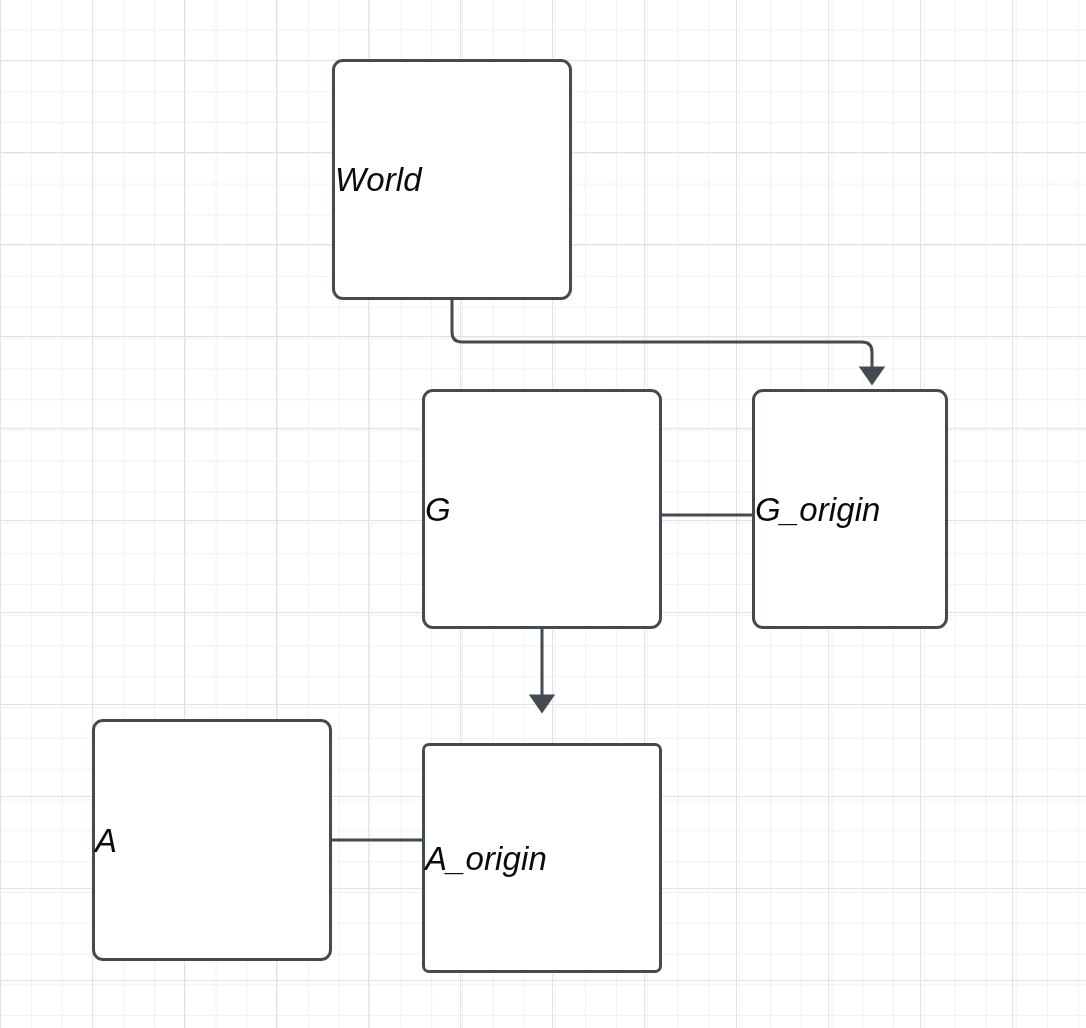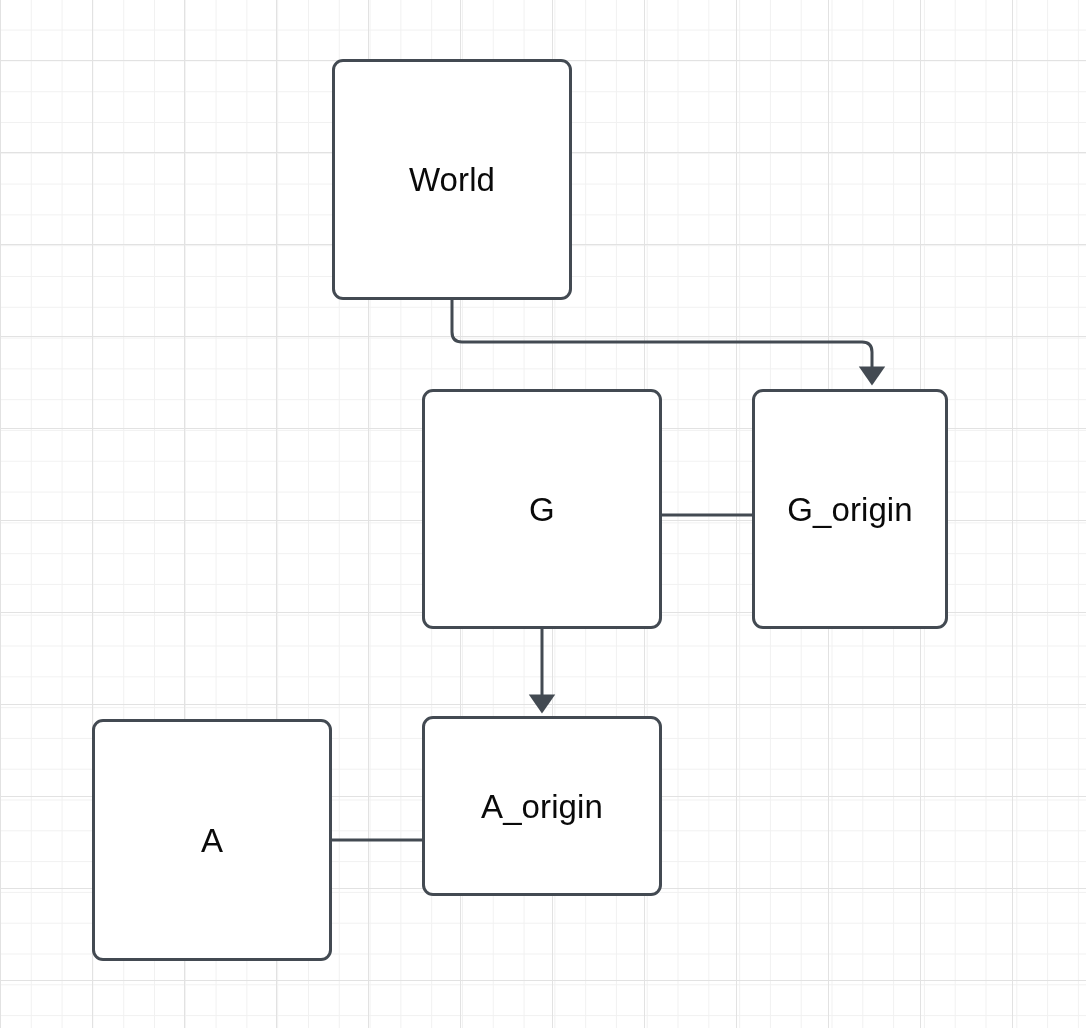--- a/index.html
+++ b/index.html
@@ -36,37 +36,38 @@
     pointer-events: none;
   }
   .node {
     position: absolute;
     box-sizing: border-box;
     background: #ffffff;
     border: 3px solid #434a52;
     border-radius: 11px;
     display: flex;
     align-items: center;
-    justify-content: center;
+    justify-content: flex-start;
+    font-style: italic;
   }
   .node-label {
     font-family: "Liberation Sans", sans-serif;
     font-size: 33px;
     font-weight: 400;
     color: #0a0a0a;
     line-height: 1;
     letter-spacing: 0.1px;
     white-space: nowrap;
     user-select: none;
   }
   .node-world   { left: 332px; top: 59px;  width: 240px; height: 241px; }
   .node-g       { left: 422px; top: 389px; width: 240px; height: 240px; }
   .node-gorigin { left: 752px; top: 389px; width: 196px; height: 240px; }
   .node-a       { left: 92px;  top: 719px; width: 240px; height: 242px; }
-  .node-aorigin { left: 422px; top: 716px; width: 240px; height: 180px; }
+  .node-aorigin { left: 422px; top: 743px; width: 240px; height: 230px; border-radius: 7px; }
 </style>
 </head>
 <body>
 
 <div id="canvas">
 
   <svg id="edge-layer" width="1086" height="1028" viewBox="0 0 1086 1028" xmlns="http://www.w3.org/2000/svg">
     <defs>
       <marker id="arrowhead" markerWidth="10" markerHeight="10" refX="1.2" refY="5" orient="auto" markerUnits="strokeWidth">
         <path d="M0,0.6 L0,9.4 L6.4,5 Z" fill="#434a52"></path>

